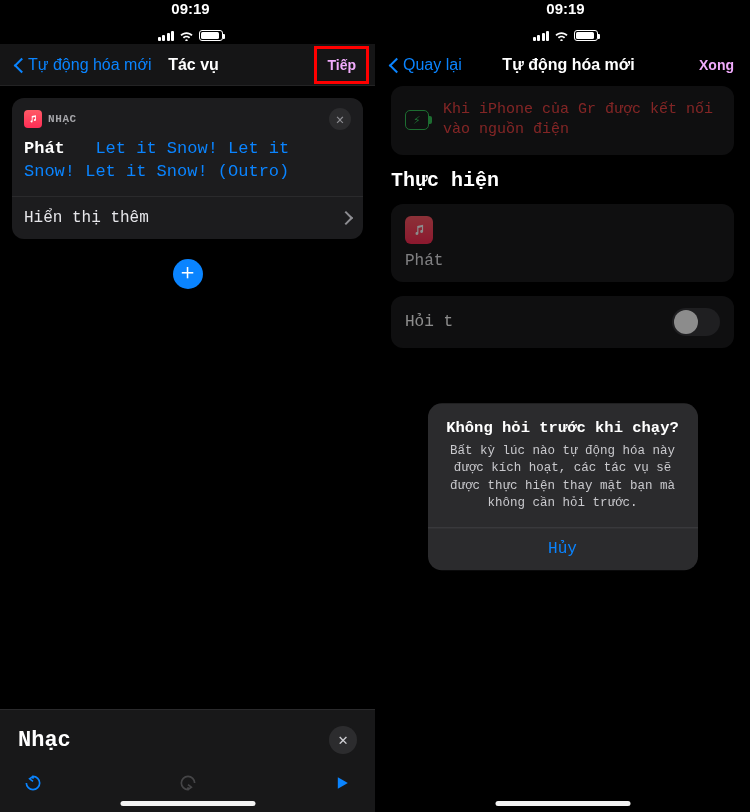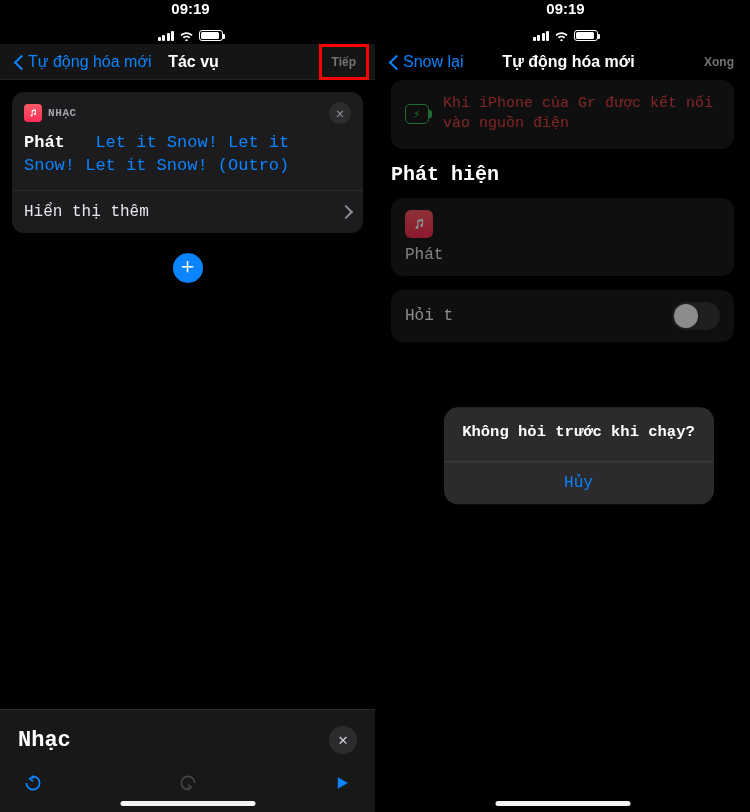--- a/index.html
+++ b/index.html
@@ -7,24 +7,24 @@
     .screen { width: 375px; height: 812px; background: #000; position: relative; color: #fff; display: flex; flex-direction: column; }
     .status-bar { height: 44px; display: flex; align-items: center; justify-content: space-between; padding: 0 22px 0 28px; font-size: 15px; font-weight: 600; flex-direction: column; }
     .status-right { display: flex; align-items: center; gap: 5px; }
     .signal { display: inline-flex; align-items: flex-end; gap: 1.5px; }
     .signal span { width: 3px; background: #fff; border-radius: 1px; }
     .signal span:nth-child(1){height:4px} .signal span:nth-child(2){height:6px} .signal span:nth-child(3){height:8px} .signal span:nth-child(4){height:10px}
     .battery { width: 24px; height: 11px; border:1px solid #fff; border-radius:3px; position:relative; }
     .battery::after { content:""; position:absolute; right:-3px; top:3px; width:2px; height:5px; background:#fff; border-radius:0 1px 1px 0; }
     .battery-fill { position:absolute; left:1px; top:1px; bottom:1px; width: 80%; background:#fff; border-radius:1.5px; }
 
-    .nav { height: 36px; display:flex; align-items:center; justify-content:space-between; padding: 0 16px; background: #151516; border-bottom: 1px solid #232324; }
+    .nav { height: 42px; display:flex; align-items:center; justify-content:space-between; padding: 0 16px; background: #151516; border-bottom: 1px solid #232324; }
     .nav-left { display:flex; align-items:center; color:#0a84ff; font-size: 16px; gap: 1px; cursor:pointer; }
     .nav-title { font-size: 16px; font-weight:600; color:#fff; flex:1; text-align:center; position:absolute; left:12px; right:0; margin:auto; pointer-events:none; }
-    .nav-right { color:#737373; font-size: 12px; font-weight:600; cursor:pointer; position:relative; z-index:2; }
+    .nav-right { color:#f0abfc; font-size: 14px; font-weight:600; cursor:pointer; position:relative; z-index:2; }
     .chev-left { width: 11px; height: 18px; }
     .chev-left::before { content:""; display:block; width:9px; height:9px; border-left:2px solid #0a84ff; border-bottom:2px solid #0a84ff; transform: rotate(45deg); margin-top:4px; }
     .hl { border: 3px solid #ff0000; padding: 8px 10px; margin: -8px -10px; }
 
     .content { flex:1; padding: 12px; overflow:hidden; position:relative;font-family:Liberation Mono, monospace; }
     .card { background: #1c1c1e; border-radius: 12px; overflow:hidden; }
     .card-head { display:flex; align-items:center; padding: 10px 12px 6px 12px; gap:6px; }
     .music-icon { width: 18px; height: 18px; border-radius:4px; background: linear-gradient(180deg,#ff5a66,#ff2d55); display:flex; align-items:center; justify-content:center; }
     .music-icon svg { width:10px; height:10px; }
     .card-head-text { font-size: 11px; letter-spacing: 0.6px; color:#a6a6aa; font-weight:600; }
@@ -61,21 +61,21 @@
     .perform-block { margin: 0 16px; background:#1c1c1e; border-radius:12px; padding: 12px 14px; display:flex; flex-direction:column; gap:8px; }
     .perform-row { display:flex; align-items:center; gap:10px; }
     .big-app-icon { width:28px; height:28px; border-radius:6px; background: linear-gradient(180deg,#ff5a66,#ff2d55); display:flex; align-items:center; justify-content:center; }
     .big-app-icon svg { width:14px; height:14px; }
     .perform-label { font-size:16px; color:#e8e8ec; }
 
     .ask-row { margin: 14px 16px 0 16px; background:#1c1c1e; border-radius:12px; padding: 12px 14px; display:flex; align-items:center; justify-content:space-between;gap:28px; }
     .switch { width:48px; height:28px; background:#39393d; border-radius:14px; position:relative; }
     .switch::after { content:""; position:absolute; left:2px; top:2px; width:24px; height:24px; background:#fff; border-radius:50%; }
 
-    .alert { position:absolute; left:50%; top:46%; transform:translate(-50%,-10%); width: 270px; background:#2b2b2d; border-radius:14px; z-index:5; overflow:hidden;margin-left:16px; }
+    .alert { position:absolute; left:50%; top:46%; transform:translate(-50%,-10%); width: 270px; background:#2b2b2d; border-radius:14px; z-index:5; overflow:hidden; }
     .alert-body { padding: 16px 16px 14px 16px; text-align:center; }
     .alert-title { font-size: 15.5px; font-weight:600; color:#fff; margin-bottom:6px; }
     .alert-msg { font-size: 12.5px; color:#c9c9cd; line-height:1.4; }
     .alert-actions { display:flex; border-top:1px solid #404043; }
     .alert-btn { flex:1; text-align:center; padding: 12px 0; font-size:16px; color:#0a84ff; cursor:pointer; }
     .alert-btn + .alert-btn { border-left:1px solid #404043; font-weight:600; }
     .alert-btn.hl-inner { position:relative; }
     .alert-btn.hl-inner::after { content:""; position:absolute; inset:3px; border:3px solid #ff0000; }
 
     .screen2 .content { padding: 0; }
@@ -179,35 +179,35 @@
           </svg></span>
       <span class="battery">
           <span class="battery-fill"></span>
         </span>
     </div>
   </div>
 
   <div class="nav">
     <div class="nav-left">
       <span class="chev-left"></span>
-      <span>Snow lại</span>
+      <span>Quay lại</span>
     </div>
     <div class="nav-title">Tự động hóa mới</div>
     <div class="nav-right">Xong</div>
   </div>
 
   <div class="content">
     <div class="list-block">
       <span class="charge-icon">
           <span class="bolt">⚡</span>
         </span>
       <span class="list-text">Khi iPhone của Gr được kết nối vào nguồn điện</span>
     </div>
 
-    <div class="section-title">Phát hiện</div>
+    <div class="section-title">Thực hiện</div>
     <div class="perform-block">
       <div class="perform-row">
         <span class="big-app-icon">
           <svg viewBox="0 0 24 24">
               <path fill="#fff" d="M9 17V5l10-2v11.5a2.5 2.5 0 11-2-2.45V7L11 8.5V18a2.5 2.5 0 11-2-2.45z"></path>
             </svg>
         </span>
       </div>
       <div class="perform-label">Phát</div>
     </div>
@@ -215,20 +215,21 @@
     <div class="ask-row">
       <span>Hỏi t</span>
       <span class="switch"></span>
     </div>
 
     <div class="dim-overlay"></div>
 
     <div class="alert">
       <div class="alert-body">
         <div class="alert-title">Không hỏi trước khi chạy?</div>
+        <div class="alert-msg">Bất kỳ lúc nào tự động hóa này được kích hoạt, các tác vụ sẽ được thực hiện thay mặt bạn mà không cần hỏi trước.</div>
       </div>
       <div class="alert-actions">
         <div class="alert-btn">Hủy</div>
       </div>
     </div>
   </div>
   <div class="home-ind"></div>
 </div>
 
 </body></html>

